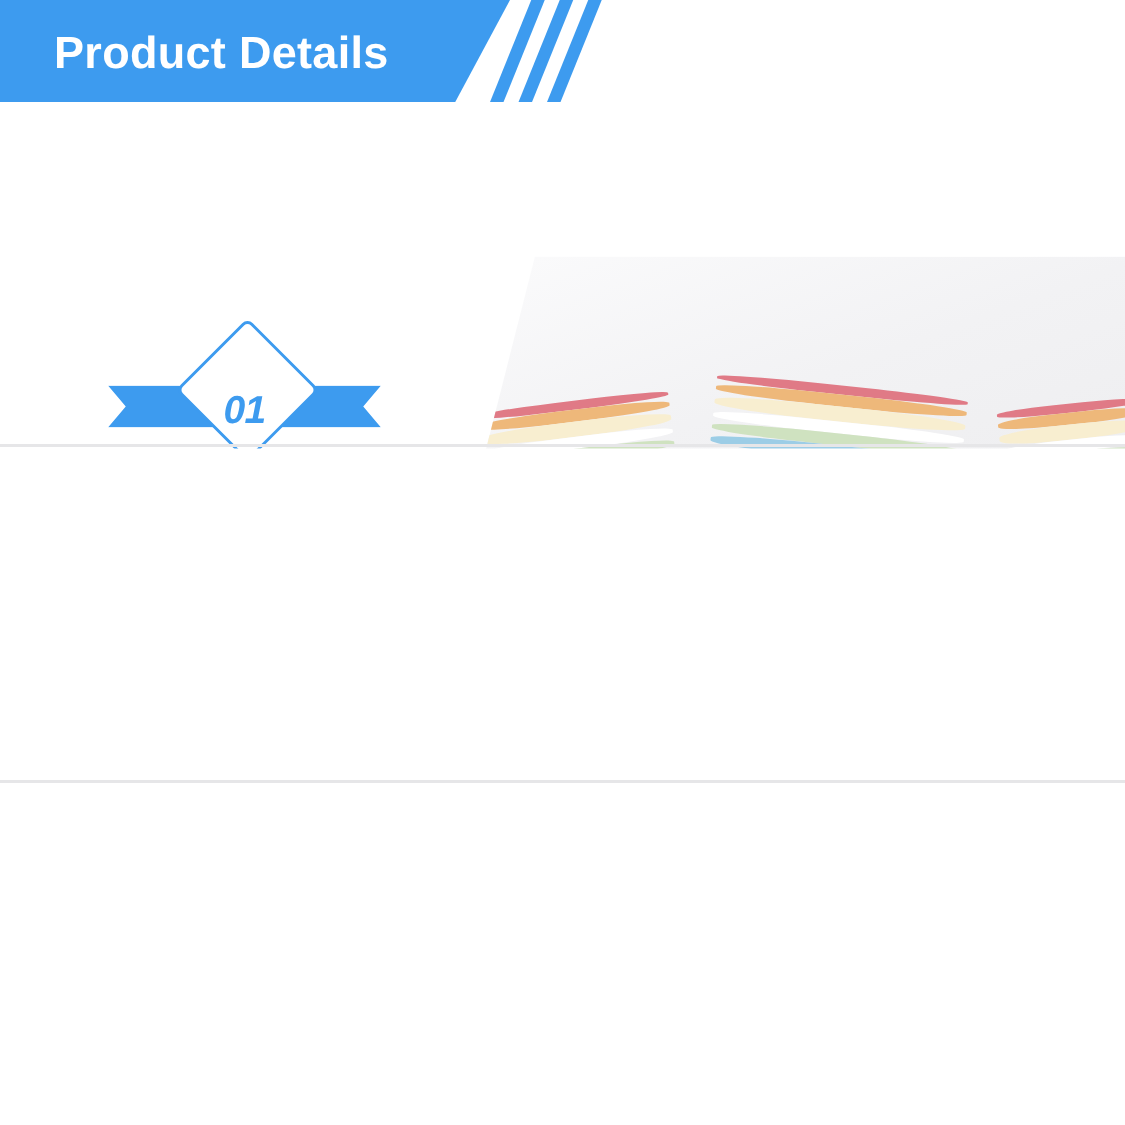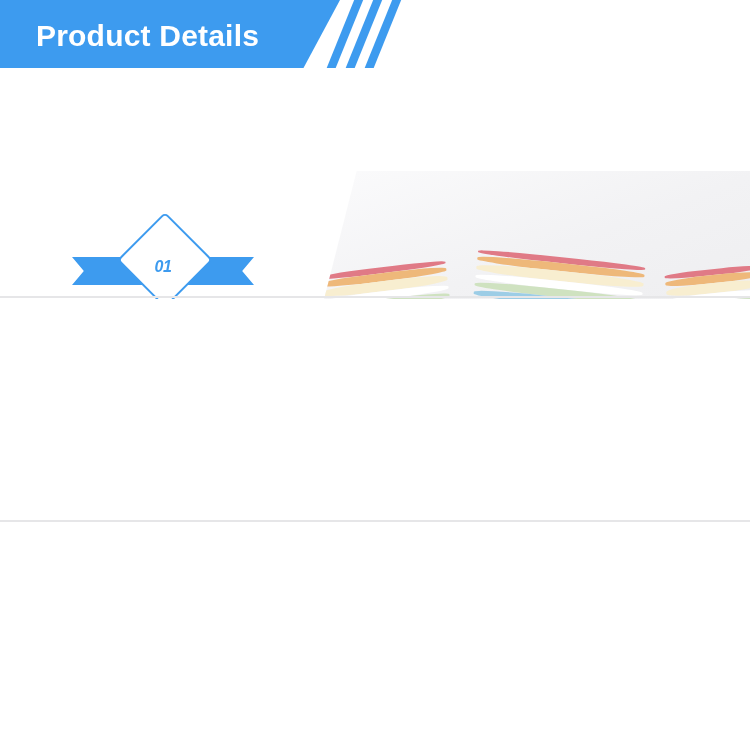--- a/index.html
+++ b/index.html
@@ -52,21 +52,21 @@
   }
   .ribbon.left{left:4px;clip-path:polygon(0 0, 100% 0, 100% 100%, 0 100%, 16% 50%);}
   .ribbon.right{right:4px;clip-path:polygon(0 0, 100% 0, 84% 50%, 100% 100%, 0 100%);}
   .diamond{
     position:absolute;left:63px;top:1px;width:64px;height:64px;
     background:#ffffff;border:2px solid var(--accent,#3d9bef);
     transform:rotate(45deg);border-radius:5px;
   }
   .badge-num{
     position:absolute;left:0;right:0;top:33px;
-    font-size:16px;font-weight:bold;font-style:italic;
+    font-size:26px;font-weight:bold;font-style:italic;
     color:var(--accent,#3d9bef);letter-spacing:-0.5px;
   }
   .badge-label{
     margin-top:4px;font-size:23px;color:#1a1a1a;white-space:nowrap;
   }
 
   .badge-1{left:68px;top:140px;}
   .badge-2{left:497px;top:372px;}
 
   

